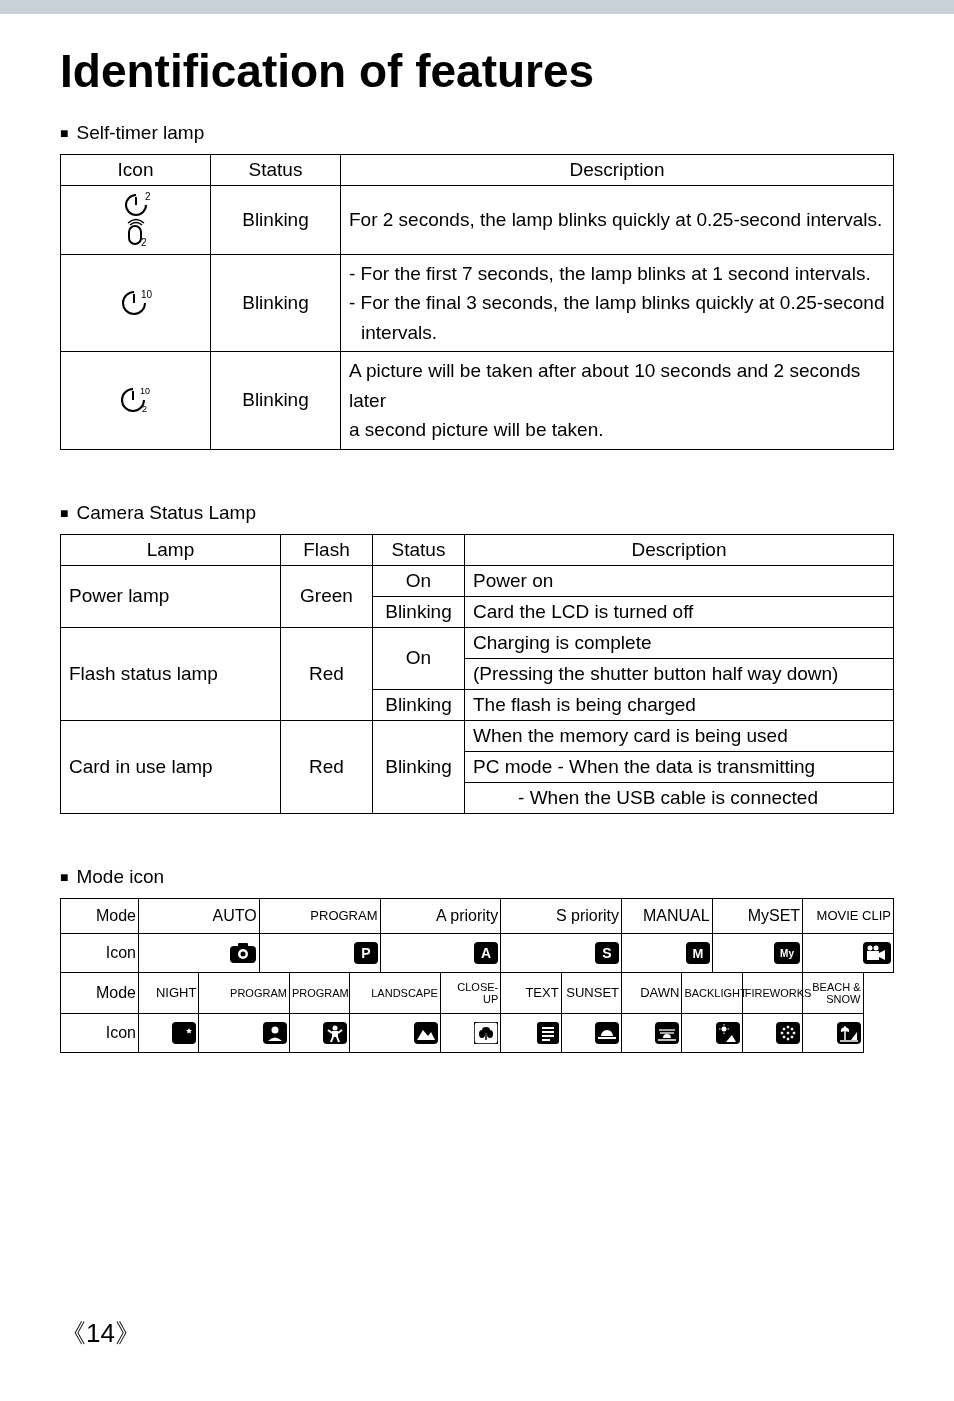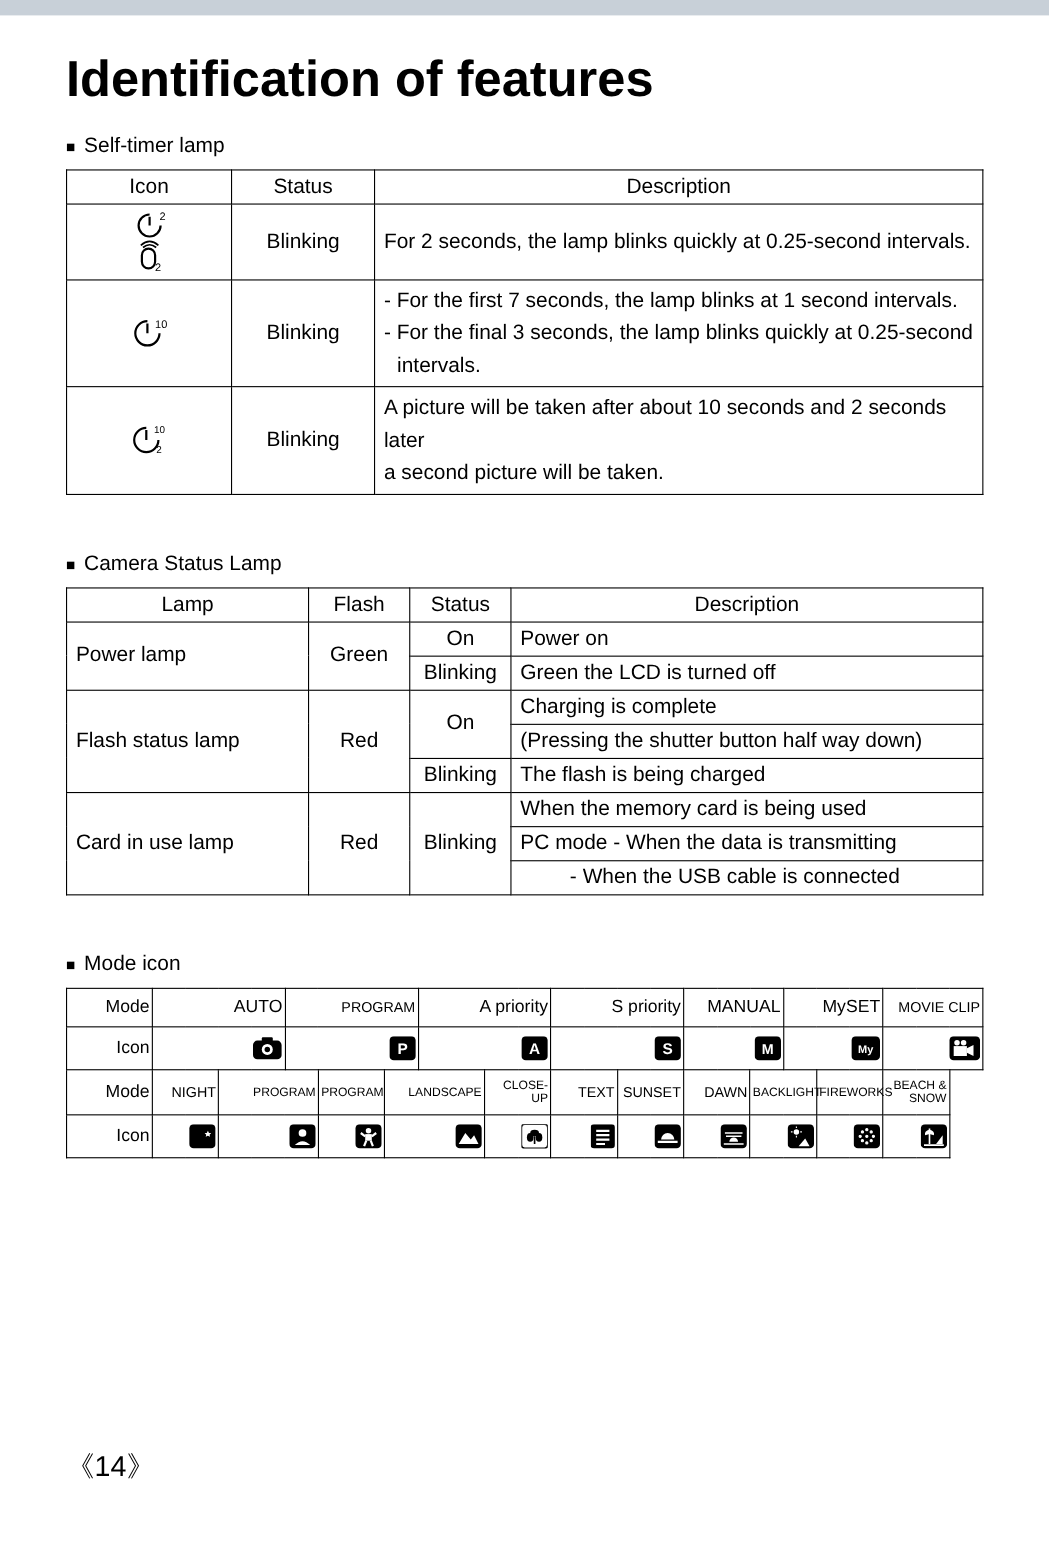--- a/index.html
+++ b/index.html
@@ -175,21 +175,21 @@
         <td class="center">Description</td>
       </tr>
       <tr>
         <td rowspan="2">Power lamp</td>
         <td rowspan="2" class="center">Green</td>
         <td class="center">On</td>
         <td>Power on</td>
       </tr>
       <tr>
         <td class="center">Blinking</td>
-        <td>Green the LCD is turned off</td>
+        <td>Card the LCD is turned off</td>
       </tr>
       <tr>
         <td rowspan="3">Flash status lamp</td>
         <td rowspan="3" class="center">Red</td>
         <td rowspan="2" class="center">On</td>
         <td>Charging is complete</td>
       </tr>
       <tr>
         <td>(Pressing the shutter button half way down)</td>
       </tr>

